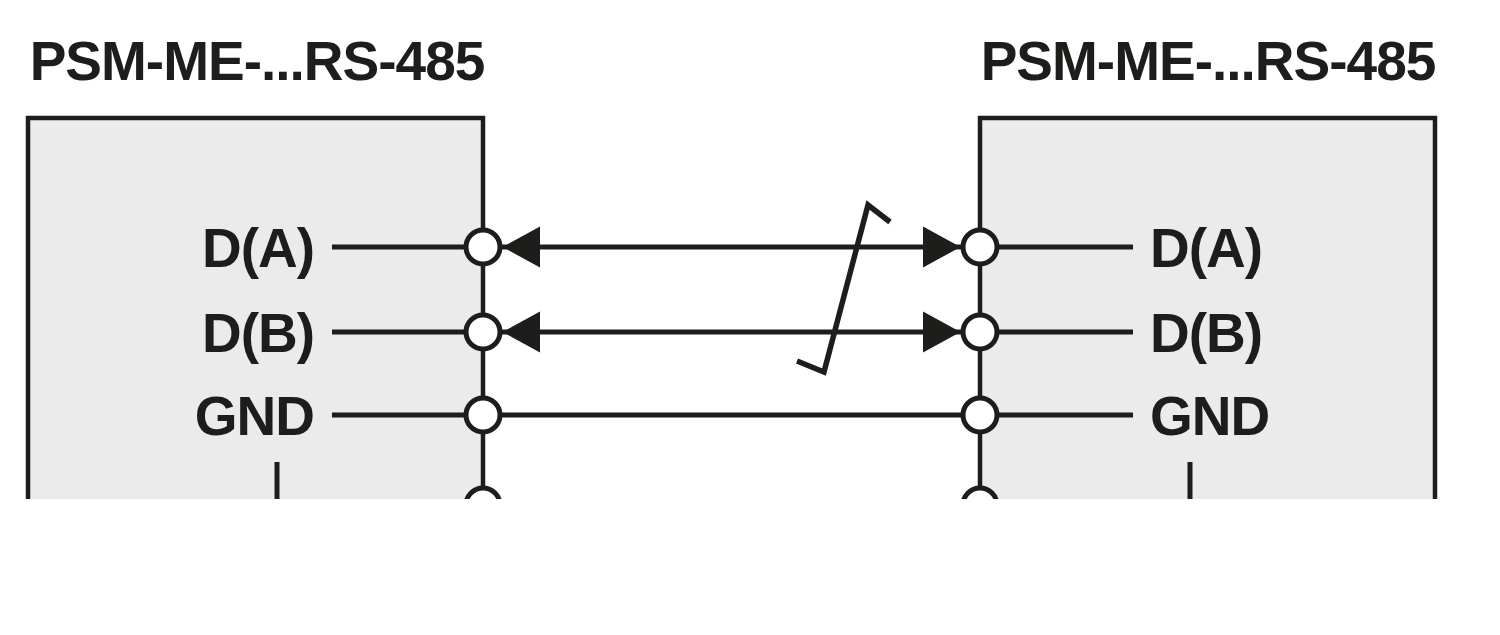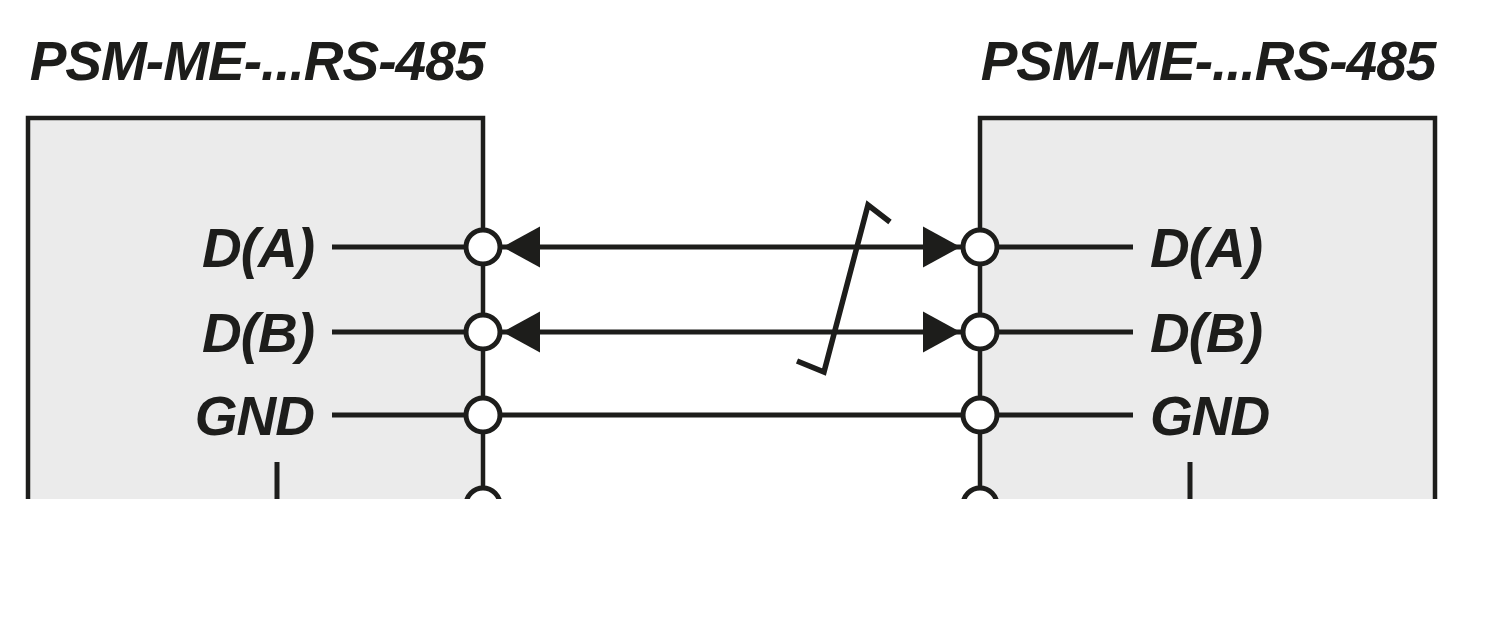--- a/index.html
+++ b/index.html
@@ -6,21 +6,20 @@
     margin: 0;
     padding: 0;
     background: #ffffff;
   }
   .stage {
     position: relative;
     width: 1500px;
     height: 499px;
     background: #ffffff;
     overflow: hidden;
-    font-style: italic;
   }
   svg { display: block; }
   .box {
     fill: #ebebeb;
     stroke: #1d1d1b;
     stroke-width: 4.5;
   }
   .wire {
     stroke: #1d1d1b;
     stroke-width: 5;

